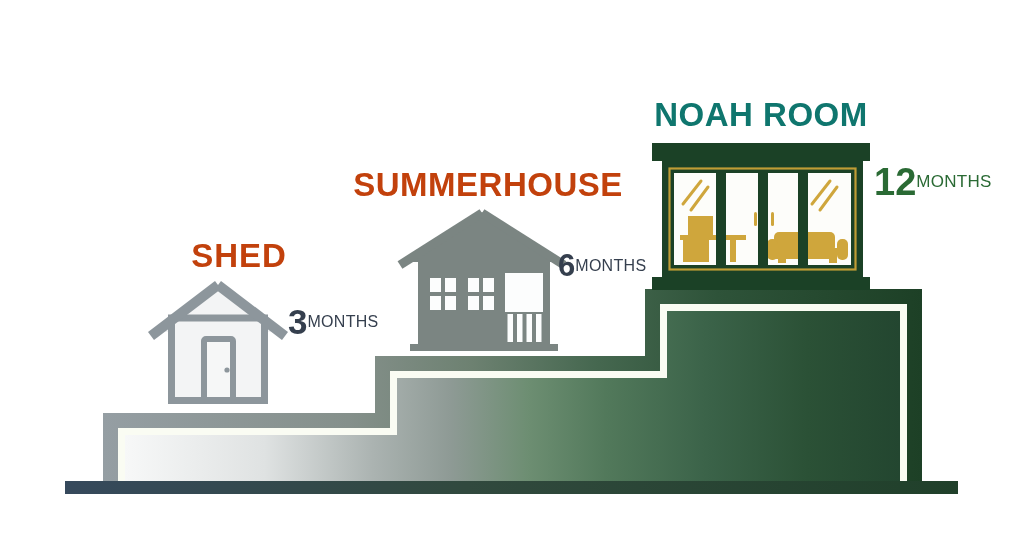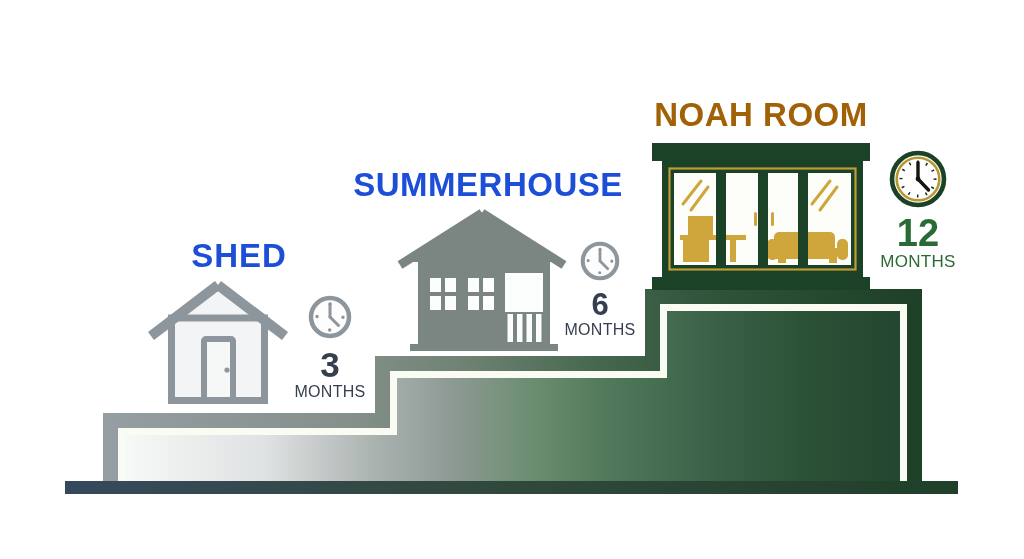--- a/index.html
+++ b/index.html
@@ -2,23 +2,23 @@
 <html><head>
 <meta charset="utf-8">
 <style>
   html,body{margin:0;padding:0;background:#ffffff;}
   .canvas{
     position:relative;width:1024px;height:559px;background:#ffffff;overflow:hidden;
     font-family:"Liberation Sans",sans-serif;
   }
   .abs{position:absolute;}
   .title{font-weight:700;text-align:center;line-height:1;white-space:nowrap;}
-  .title-slate{color:#1d4ed8;}
-  .title-green{color:#a16207;}
-  .duration{position:absolute;display:flex;flex-direction:column;align-items:center;}
+  .title-slate{color:#c2410c;}
+  .title-green{color:#0f766e;}
+  .duration{position:absolute;display:flex;align-items:center;}
   .duration .num{font-weight:700;line-height:1;color:#353f4e;}
   .duration .unit{font-weight:400;line-height:1.1;color:#353f4e;letter-spacing:.3px;margin-top:1px;}
   .duration.green .num,.duration.green .unit{color:#2a6a34;}
   svg{display:block;}
 </style>
 </head>
 <body>
 
 <div class="canvas">
 

